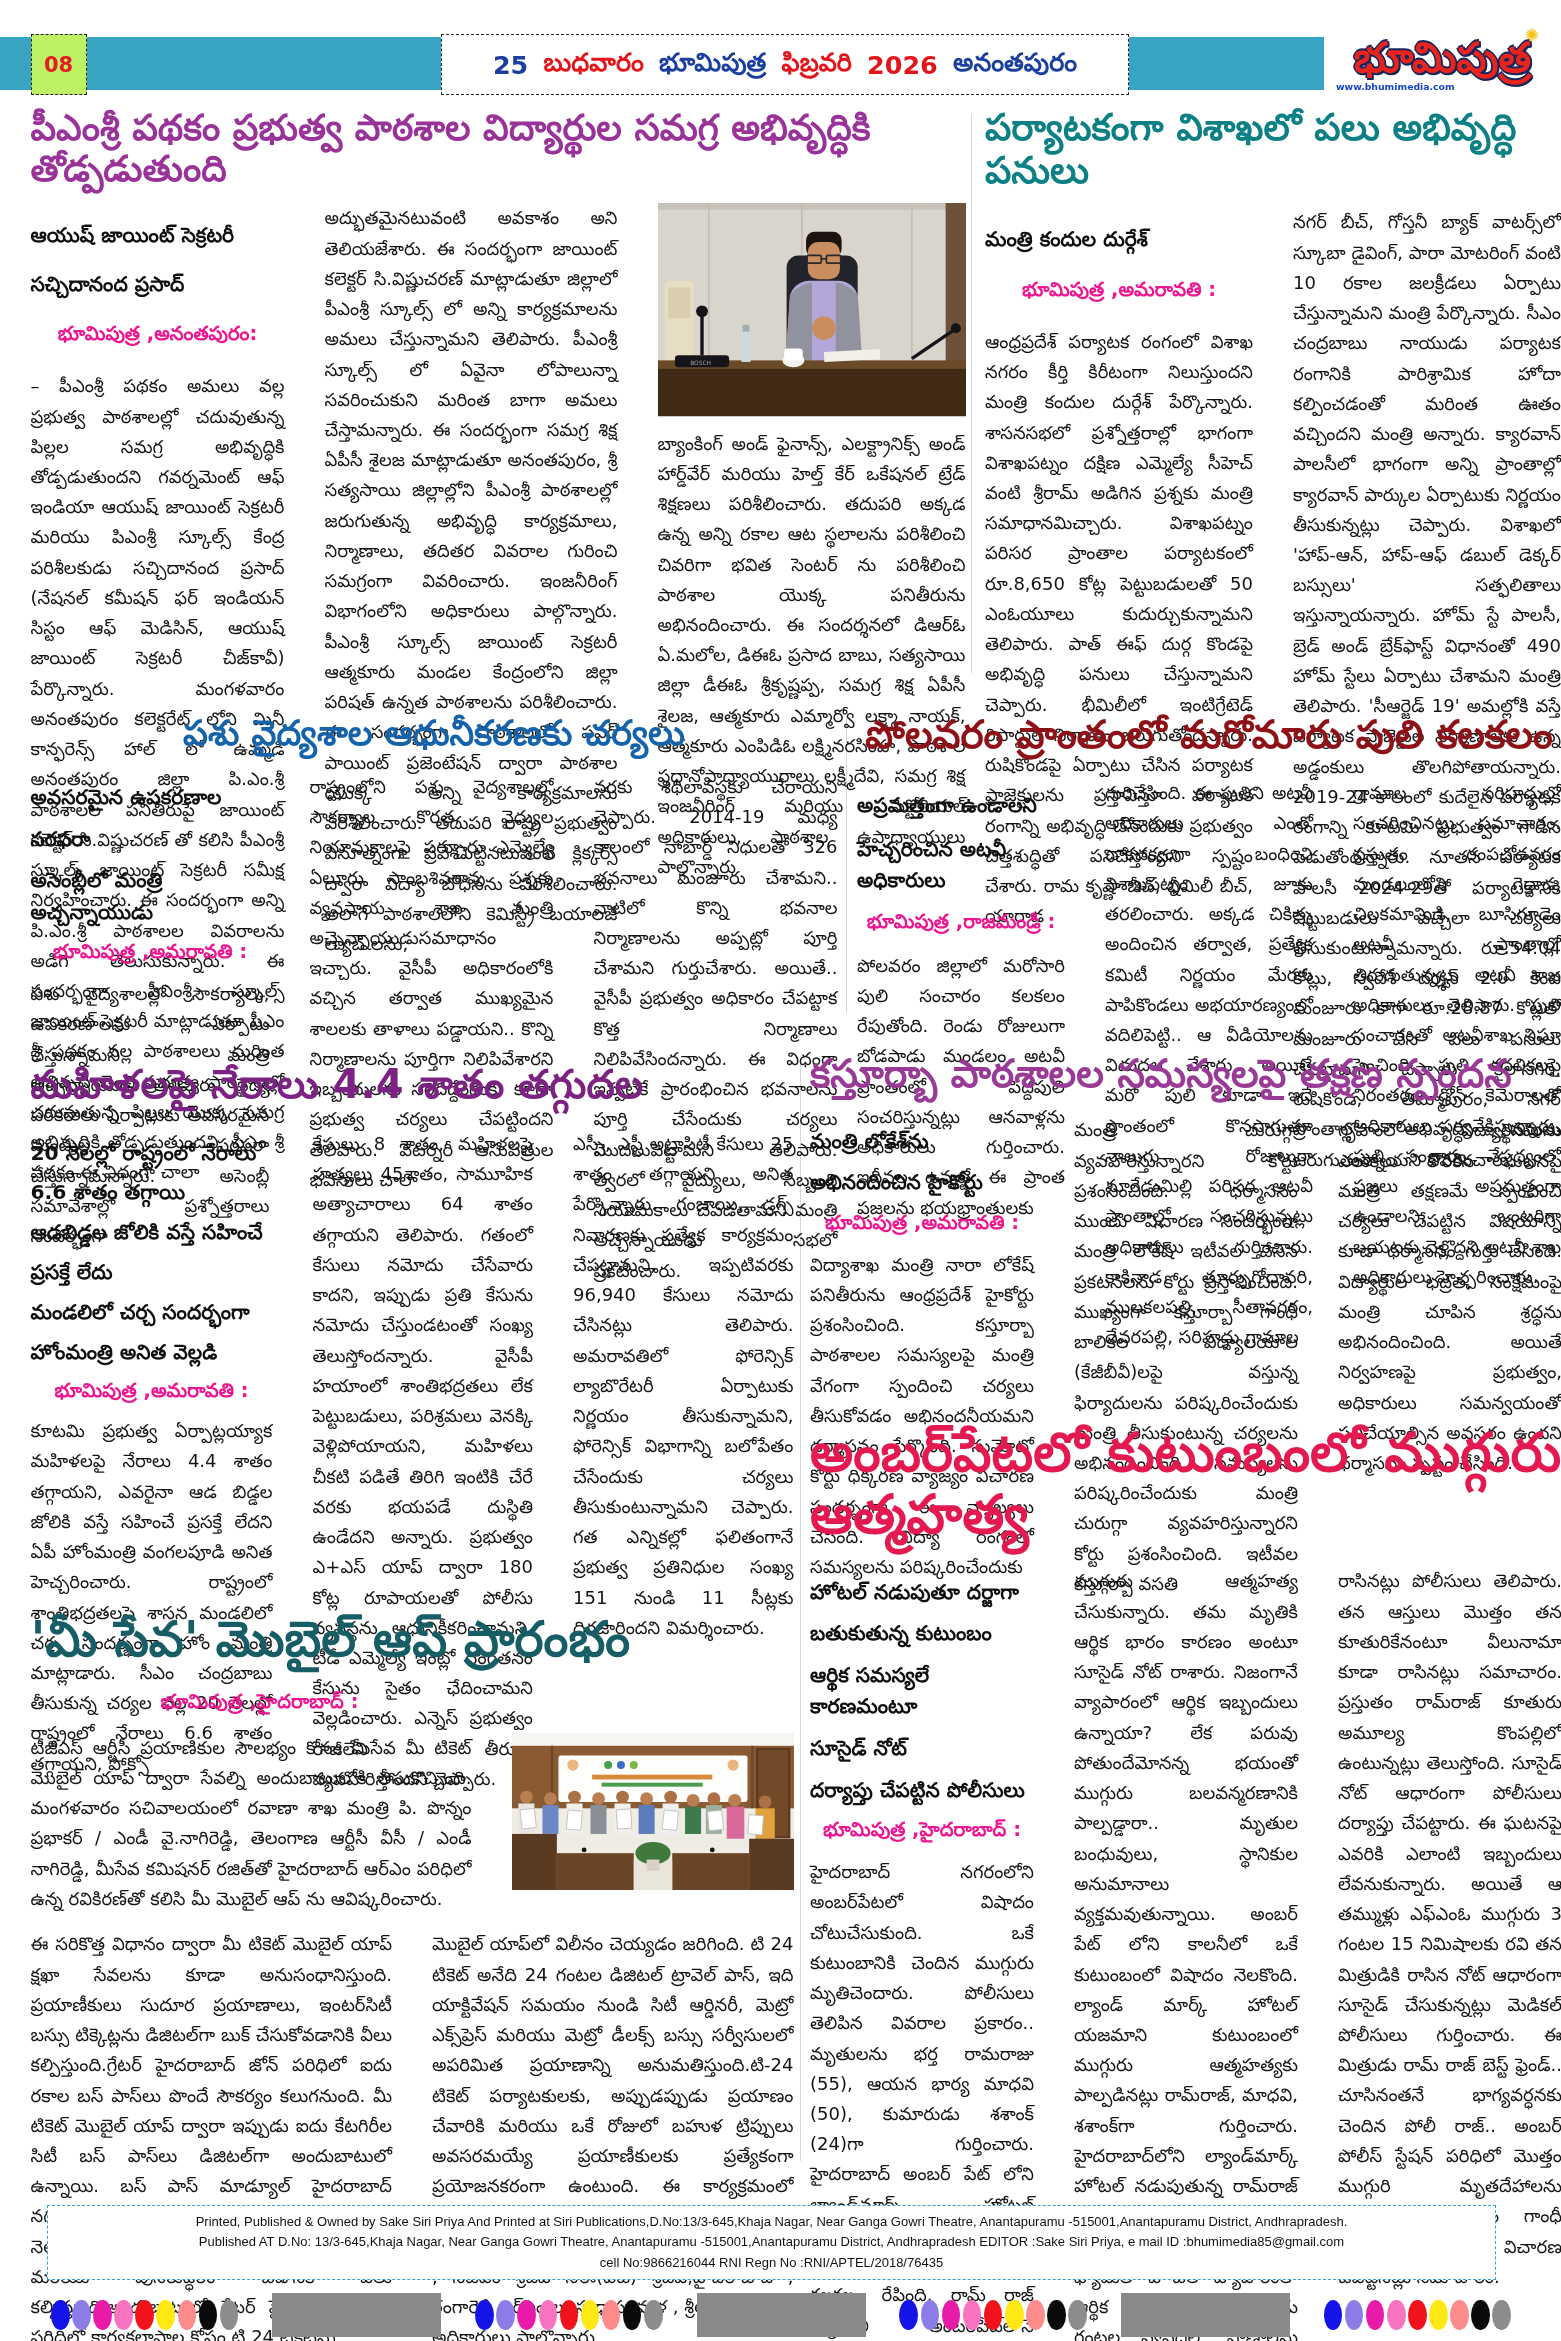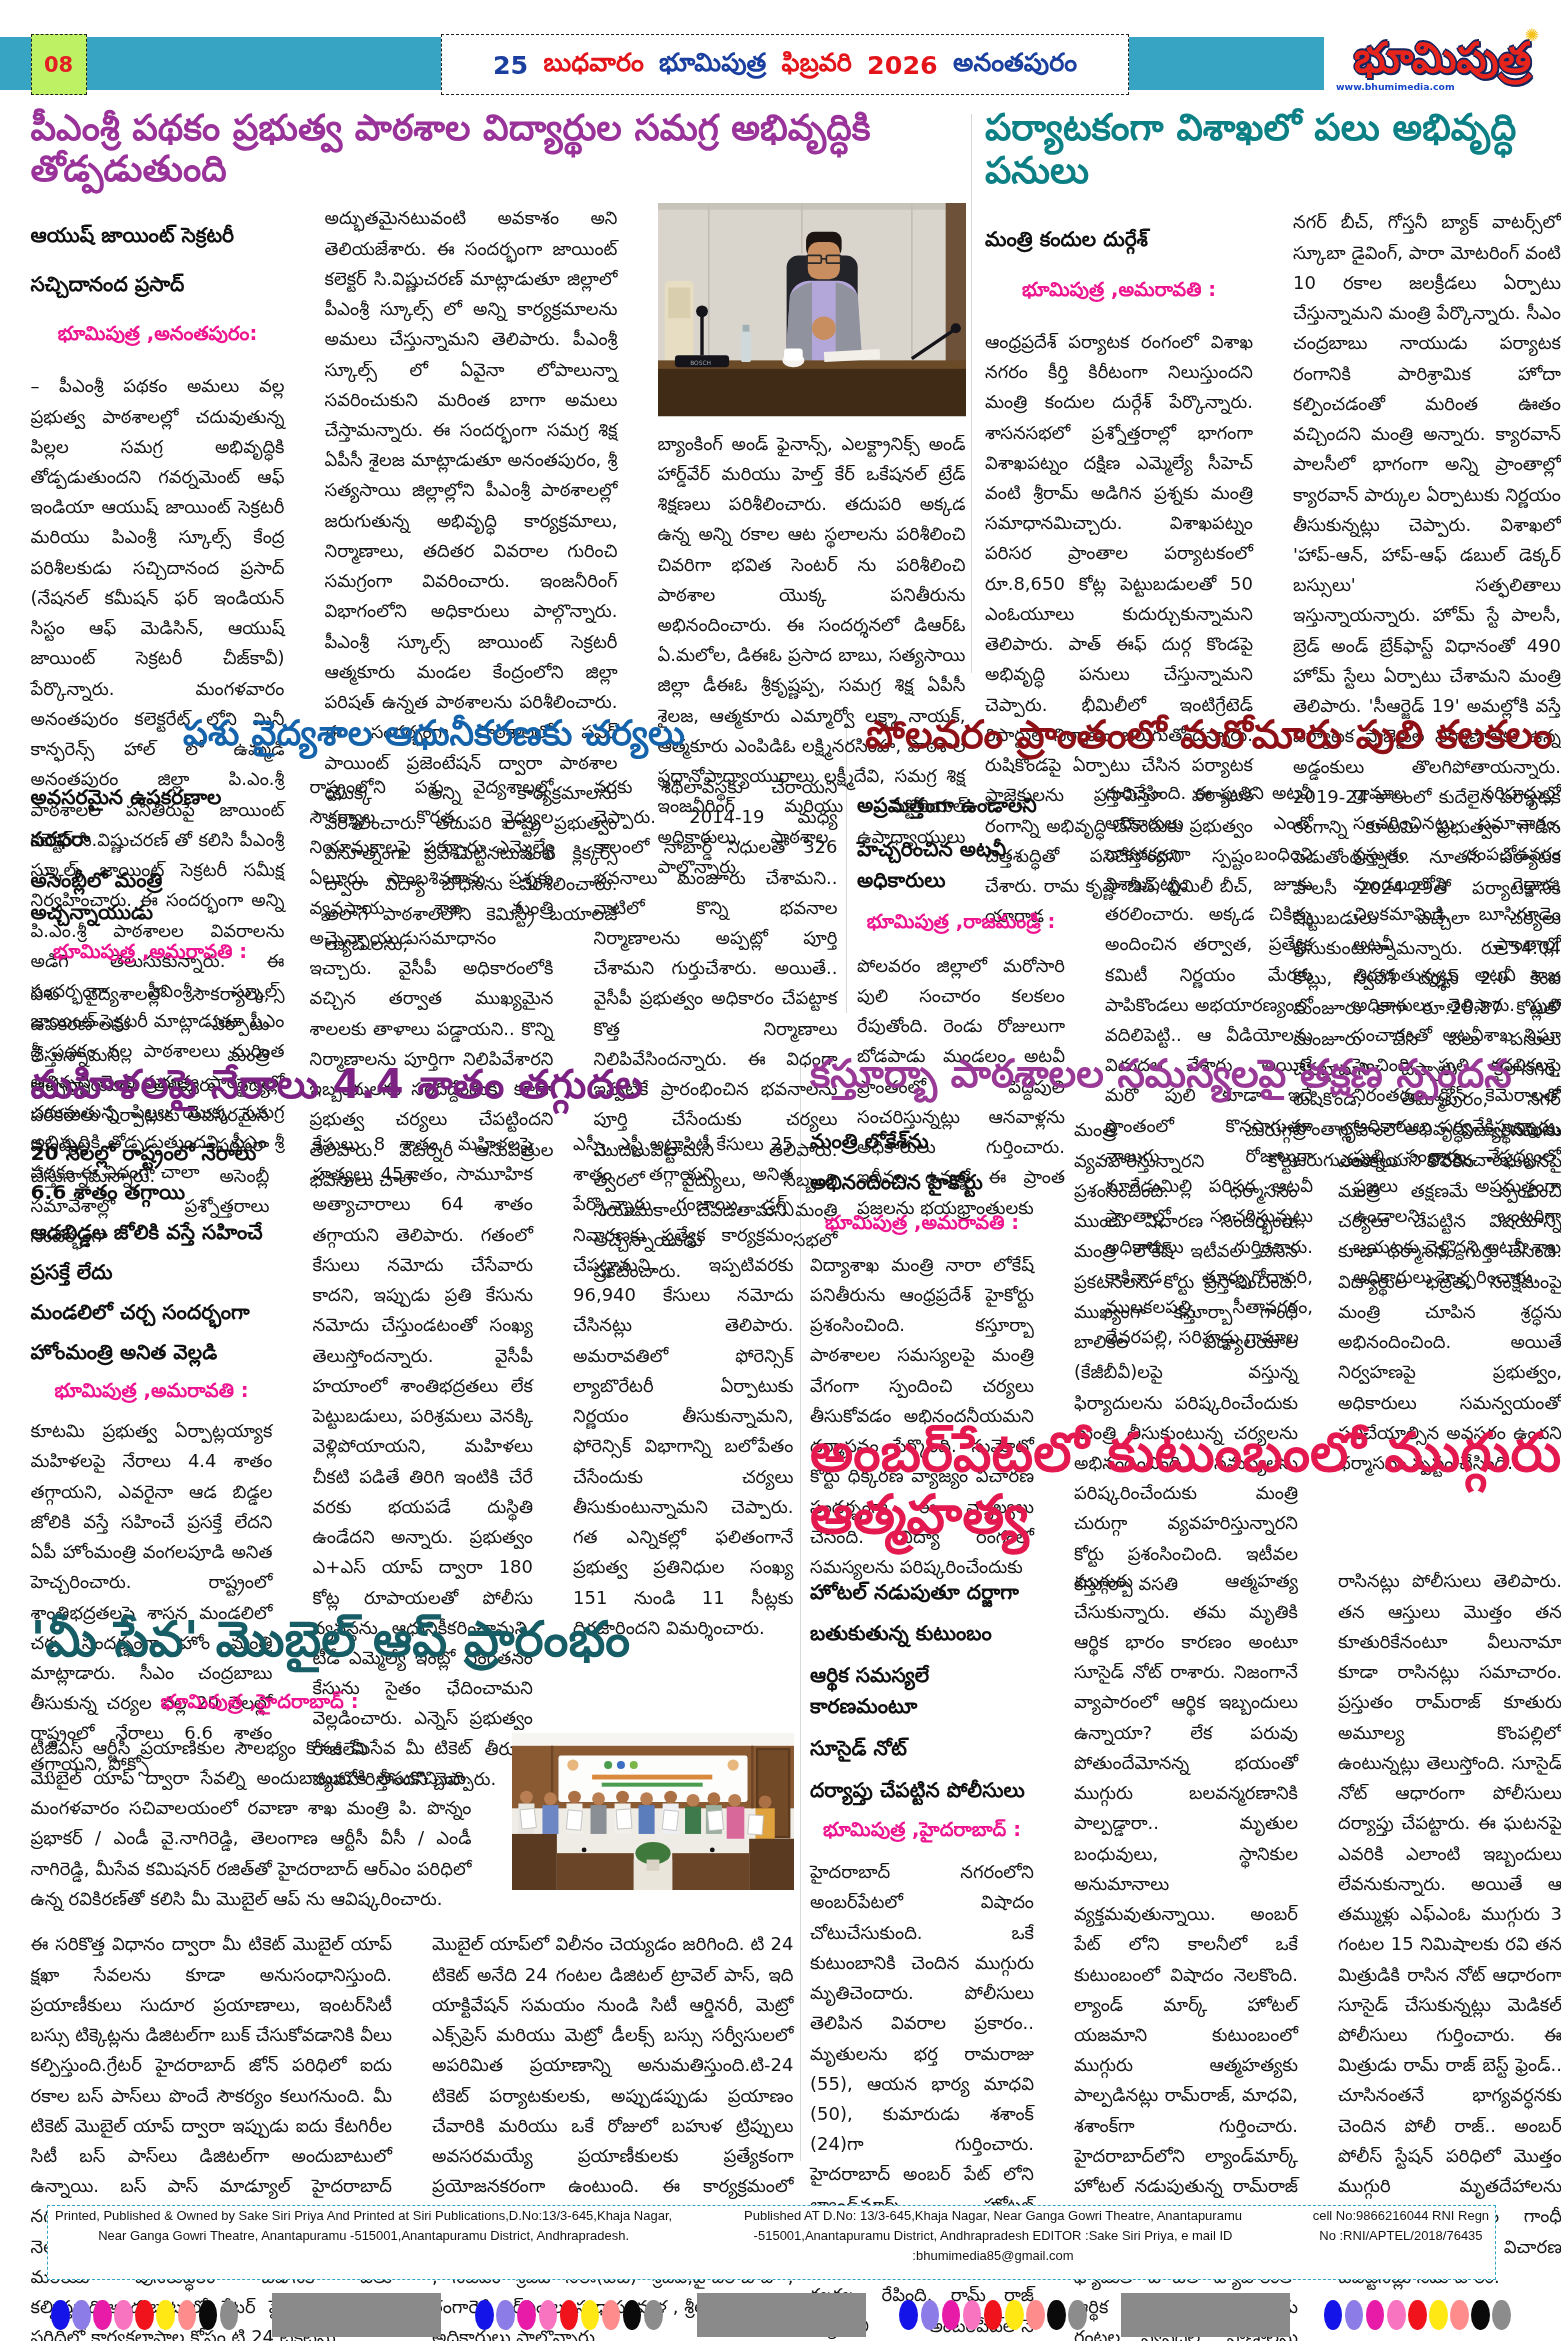--- a/index.html
+++ b/index.html
@@ -26,21 +26,21 @@
   .center{text-align:center;}
   .cols{display:flex;gap:40px;align-items:flex-start;}
   .col{flex:1;}
   .subhead{font-size:20.3px;font-weight:bold;color:#101010;line-height:1.55;margin:17px 0;}
   .byline{font-size:19.5px;font-weight:bold;color:#ee1690;text-align:center;margin:22px 0;}
   .bodytext{font-size:18px;line-height:1.68;text-align:justify;color:#141414;}
   .photo{display:block;width:100%;height:auto;}
   .vdiv{position:absolute;width:0.8px;background:#d4d9da;}
   
   .imprint{position:absolute;left:47px;top:2205px;width:1447px;height:73px;background:#fff;
-        border:1.7px dashed #2fa3c4;display:flex;justify-content:center;
+        border:1.7px dashed #2fa3c4;display:flex;flex-direction:column;justify-content:center;
         text-align:center;font-family:"Liberation Sans",sans-serif;font-size:13px;color:#111;line-height:1.55;}
   .regmarks{position:absolute;left:51px;top:2293px;width:1460px;display:flex;
         justify-content:space-between;align-items:center;}
   .dotgroup{display:flex;gap:2.5px;}
   .dot{width:18.6px;height:30.5px;border-radius:50%;display:inline-block;}
   .graybar{width:169px;height:44px;background:#8a8a8a;}
 </style>
 </head>
 <body>
 

